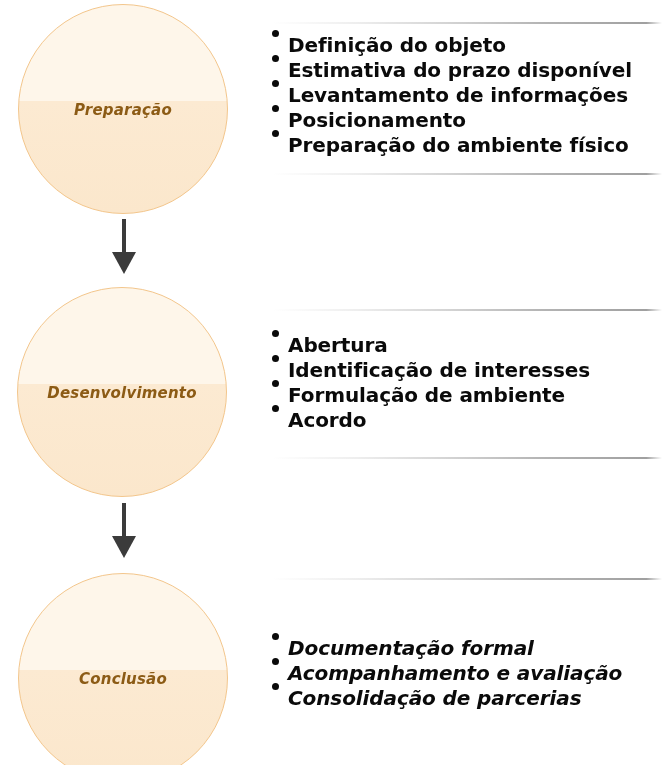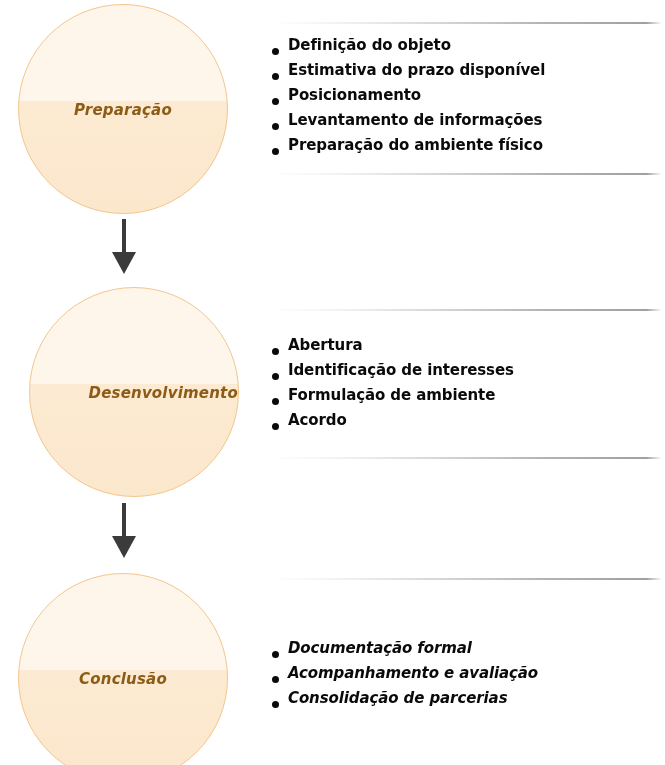--- a/index.html
+++ b/index.html
@@ -46,21 +46,21 @@
     font-size: 15px;
     letter-spacing: 0.2px;
     color: #8C5B15;
     text-align: center;
     line-height: 1.1;
     white-space: nowrap;
     transform: translateY(1px);
   }
 
   #circle-0 { left: 18px; top: 4px; }
-  #circle-1 { left: 29px; top: 287px; justify-content: flex-end; }
+  #circle-1 { left: 17px; top: 287px; }
   #circle-2 { left: 18px; top: 573px; }
 
   
   .stage-arrow {
     position: absolute;
     left: 110px;
     width: 28px;
     height: 60px;
   }
   #arrow-0 { top: 219px; }
@@ -107,24 +107,24 @@
         rgba(200,200,200,0) 100%);
   }
 
   .bullet-list {
     list-style: none;
     margin: 0;
     padding: 0;
   }
   .bullet-list li {
     display: flex;
-    align-items: flex-end;
+    align-items: flex-start;
     font-family: "DejaVu Sans", sans-serif;
     font-weight: bold;
-    font-size: 15px;
+    font-size: 20px;
     color: #0A0A0A;
     line-height: 25px;
     letter-spacing: -0.1px;
     white-space: nowrap;
   }
   .bullet-list li .dot {
     flex: none;
     width: 7px;
     height: 7px;
     border-radius: 50%;
@@ -174,25 +174,25 @@
       <li>
           <span class="dot"></span>
           <span>Definição do objeto</span>
         </li>
       <li>
           <span class="dot"></span>
           <span>Estimativa do prazo disponível</span>
         </li>
       <li>
           <span class="dot"></span>
+          <span>Levantamento de informações</span>
+        </li>
+      <li>
+          <span class="dot"></span>
           <span>Posicionamento</span>
-        </li>
-      <li>
-          <span class="dot"></span>
-          <span>Levantamento de informações</span>
         </li>
       <li>
           <span class="dot"></span>
           <span>Preparação do ambiente físico</span>
         </li>
     </ul>
     <div class="rule rule-bottom"></div>
   </div>
 
   <div class="list-panel" id="panel-1">

